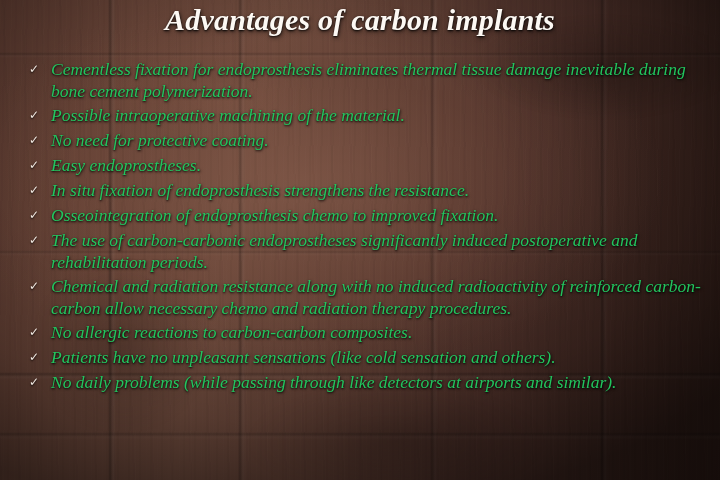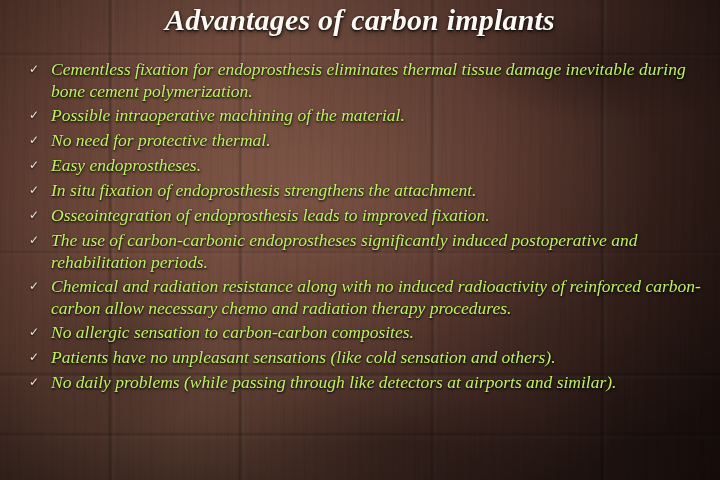--- a/index.html
+++ b/index.html
@@ -192,21 +192,21 @@
     text-align: left;
     padding-left: 5px;
     text-shadow: 0 1px 2px rgba(0,0,0,0.8);
   }
 
   .bullet-text {
     flex: 1 1 auto;
     font-size: 17.5px;
     font-style: italic;
     line-height: 22px;
-    color: #bef264;
+    color: #22c55e;
     text-shadow:
       0 1px 2px rgba(0,0,0,0.80),
       1px 1px 3px rgba(0,0,0,0.50);
   }
 </style>
 </head>
 <body>
 
 <div id="slide">
 
@@ -225,45 +225,45 @@
         <div class="bullet-item">
           <span class="bullet-mark">✓</span>
           <span class="bullet-text">Cementless fixation for endoprosthesis eliminates thermal tissue damage inevitable during bone cement polymerization.</span>
         </div>
         <div class="bullet-item">
           <span class="bullet-mark">✓</span>
           <span class="bullet-text">Possible intraoperative machining of the material.</span>
         </div>
         <div class="bullet-item">
           <span class="bullet-mark">✓</span>
-          <span class="bullet-text">No need for protective thermal.</span>
+          <span class="bullet-text">No need for protective coating.</span>
         </div>
         <div class="bullet-item">
           <span class="bullet-mark">✓</span>
           <span class="bullet-text">Easy endoprostheses.</span>
         </div>
         <div class="bullet-item">
           <span class="bullet-mark">✓</span>
-          <span class="bullet-text">In situ fixation of endoprosthesis strengthens the attachment.</span>
-        </div>
-        <div class="bullet-item">
-          <span class="bullet-mark">✓</span>
-          <span class="bullet-text">Osseointegration of endoprosthesis leads to improved fixation.</span>
+          <span class="bullet-text">In situ fixation of endoprosthesis strengthens the resistance.</span>
+        </div>
+        <div class="bullet-item">
+          <span class="bullet-mark">✓</span>
+          <span class="bullet-text">Osseointegration of endoprosthesis chemo to improved fixation.</span>
         </div>
         <div class="bullet-item">
           <span class="bullet-mark">✓</span>
           <span class="bullet-text">The use of carbon-carbonic endoprostheses significantly induced postoperative and rehabilitation periods.</span>
         </div>
         <div class="bullet-item">
           <span class="bullet-mark">✓</span>
           <span class="bullet-text">Chemical and radiation resistance along with no induced radioactivity of reinforced carbon-carbon allow necessary chemo and radiation therapy procedures.</span>
         </div>
         <div class="bullet-item">
           <span class="bullet-mark">✓</span>
-          <span class="bullet-text">No allergic sensation to carbon-carbon composites.</span>
+          <span class="bullet-text">No allergic reactions to carbon-carbon composites.</span>
         </div>
         <div class="bullet-item">
           <span class="bullet-mark">✓</span>
           <span class="bullet-text">Patients have no unpleasant sensations (like cold sensation and others).</span>
         </div>
         <div class="bullet-item">
           <span class="bullet-mark">✓</span>
           <span class="bullet-text">No daily problems (while passing through like detectors at airports and similar).</span>
         </div>
       </div>

